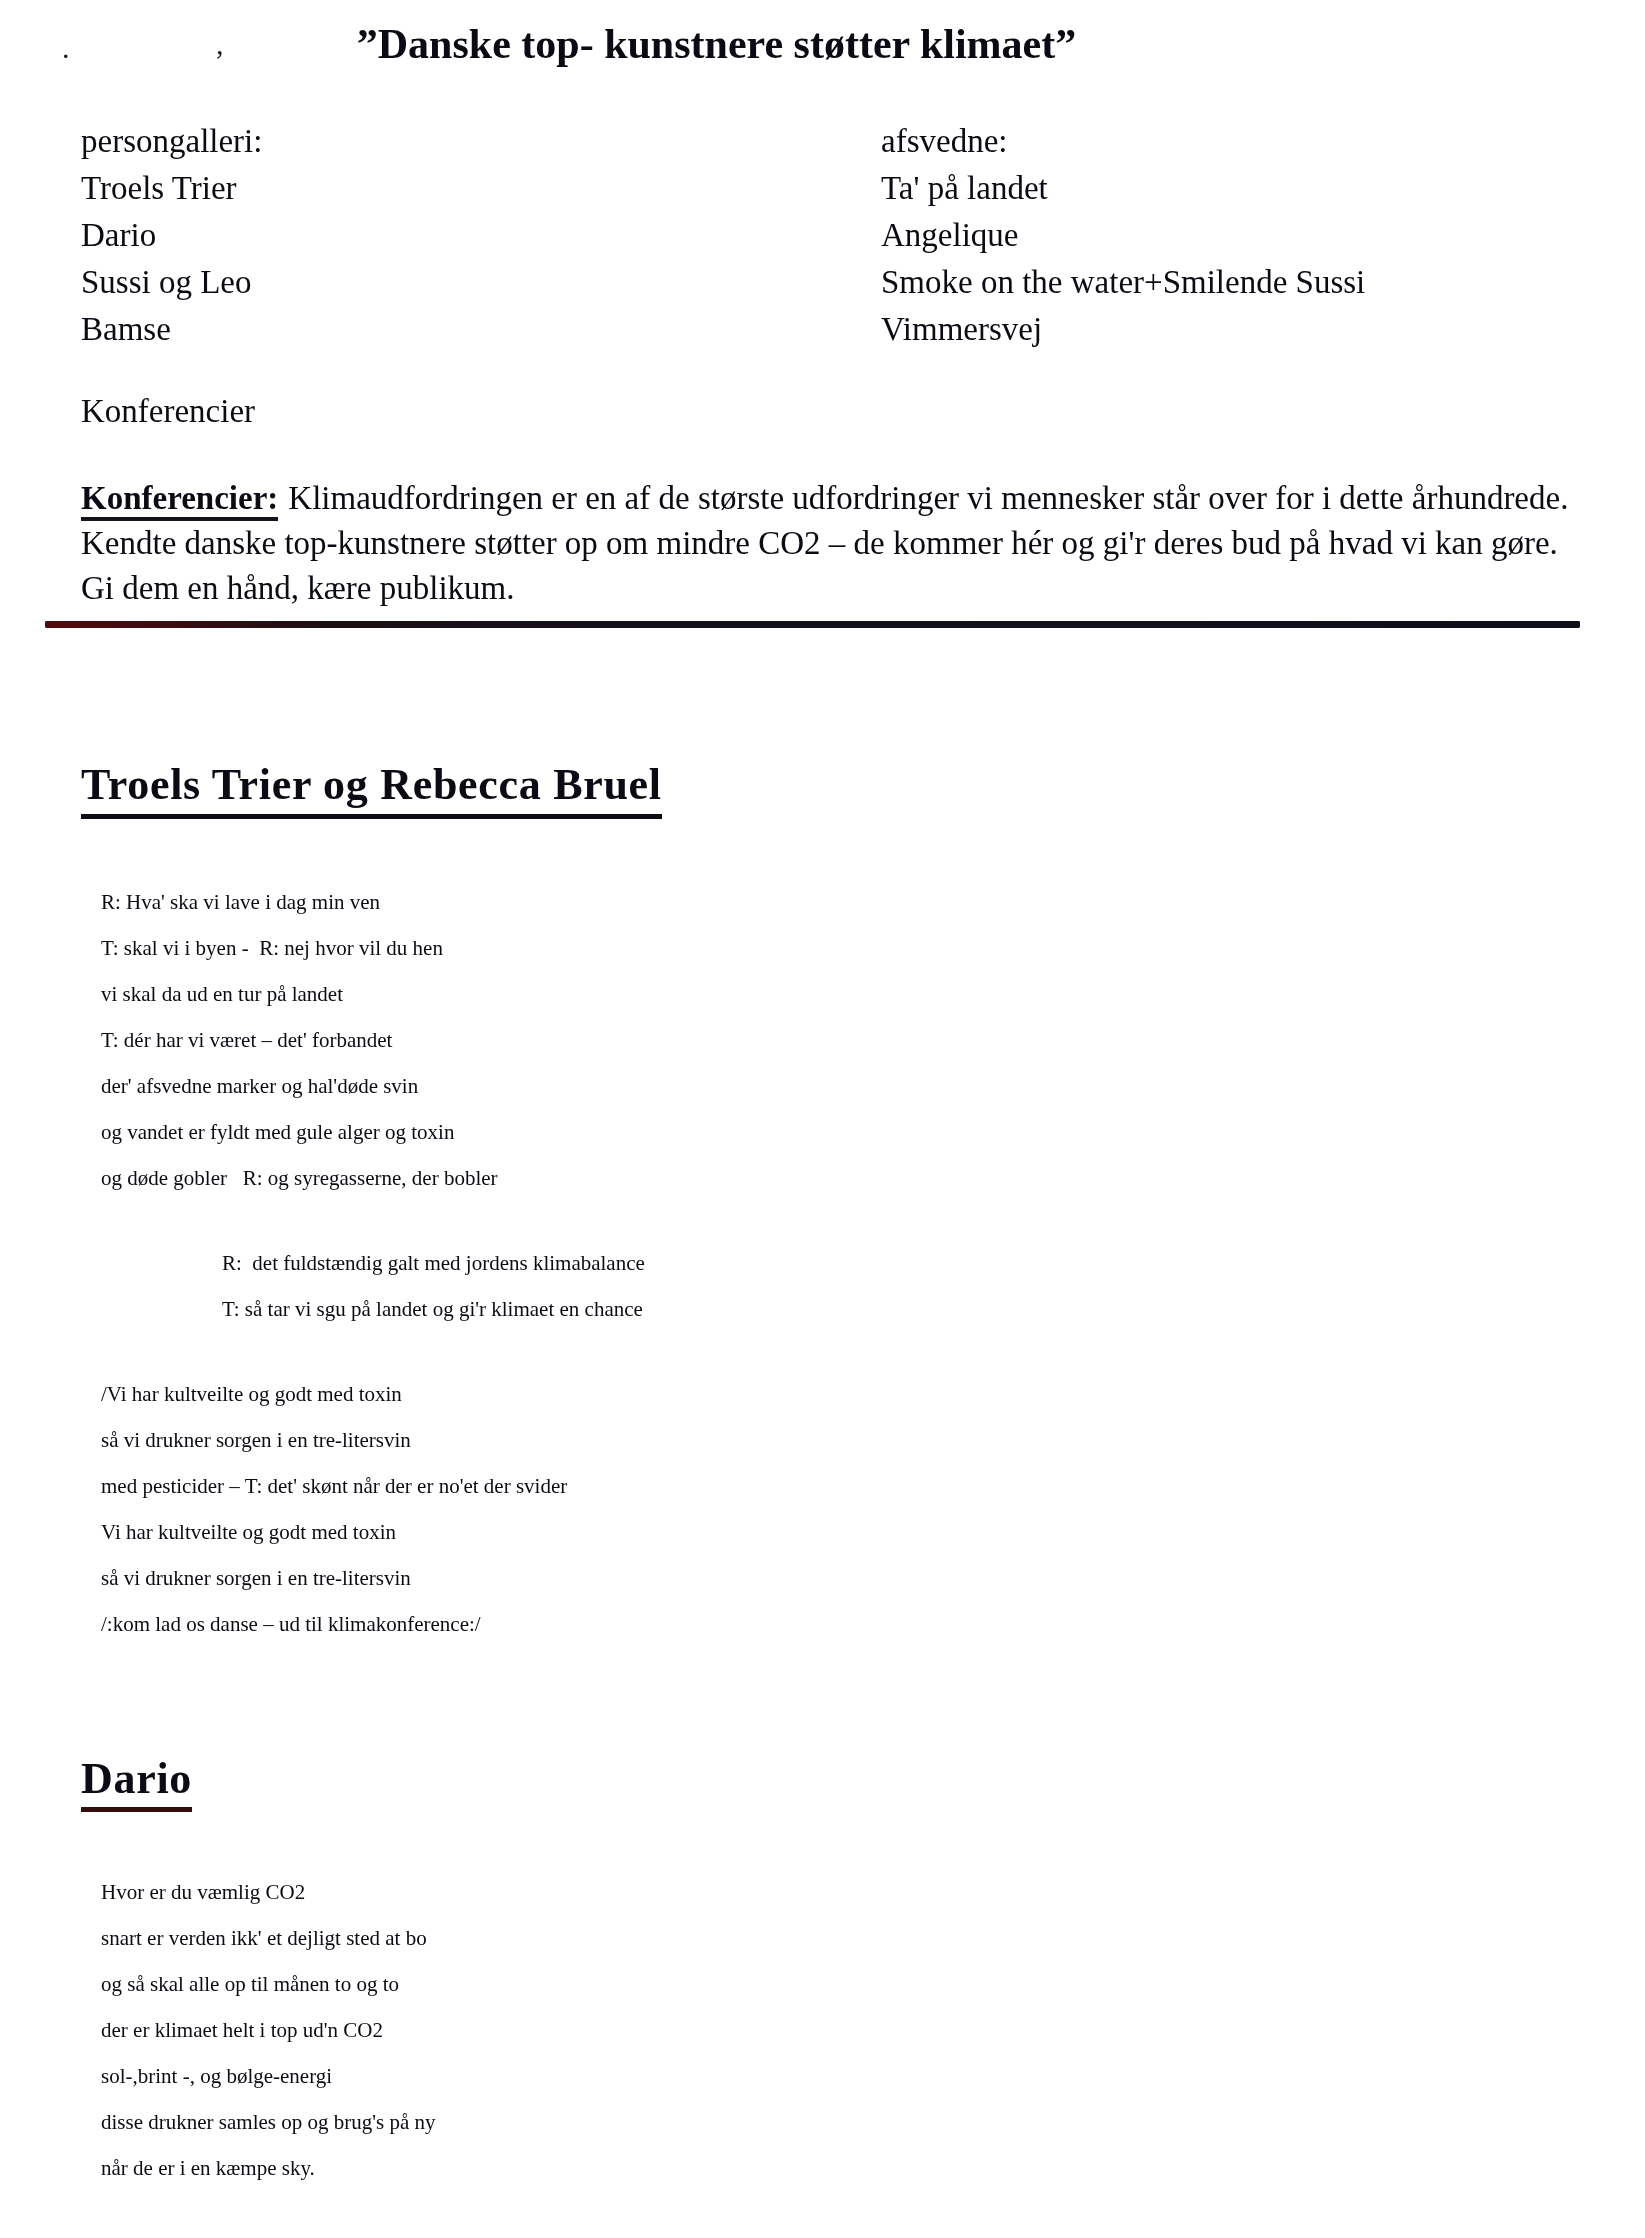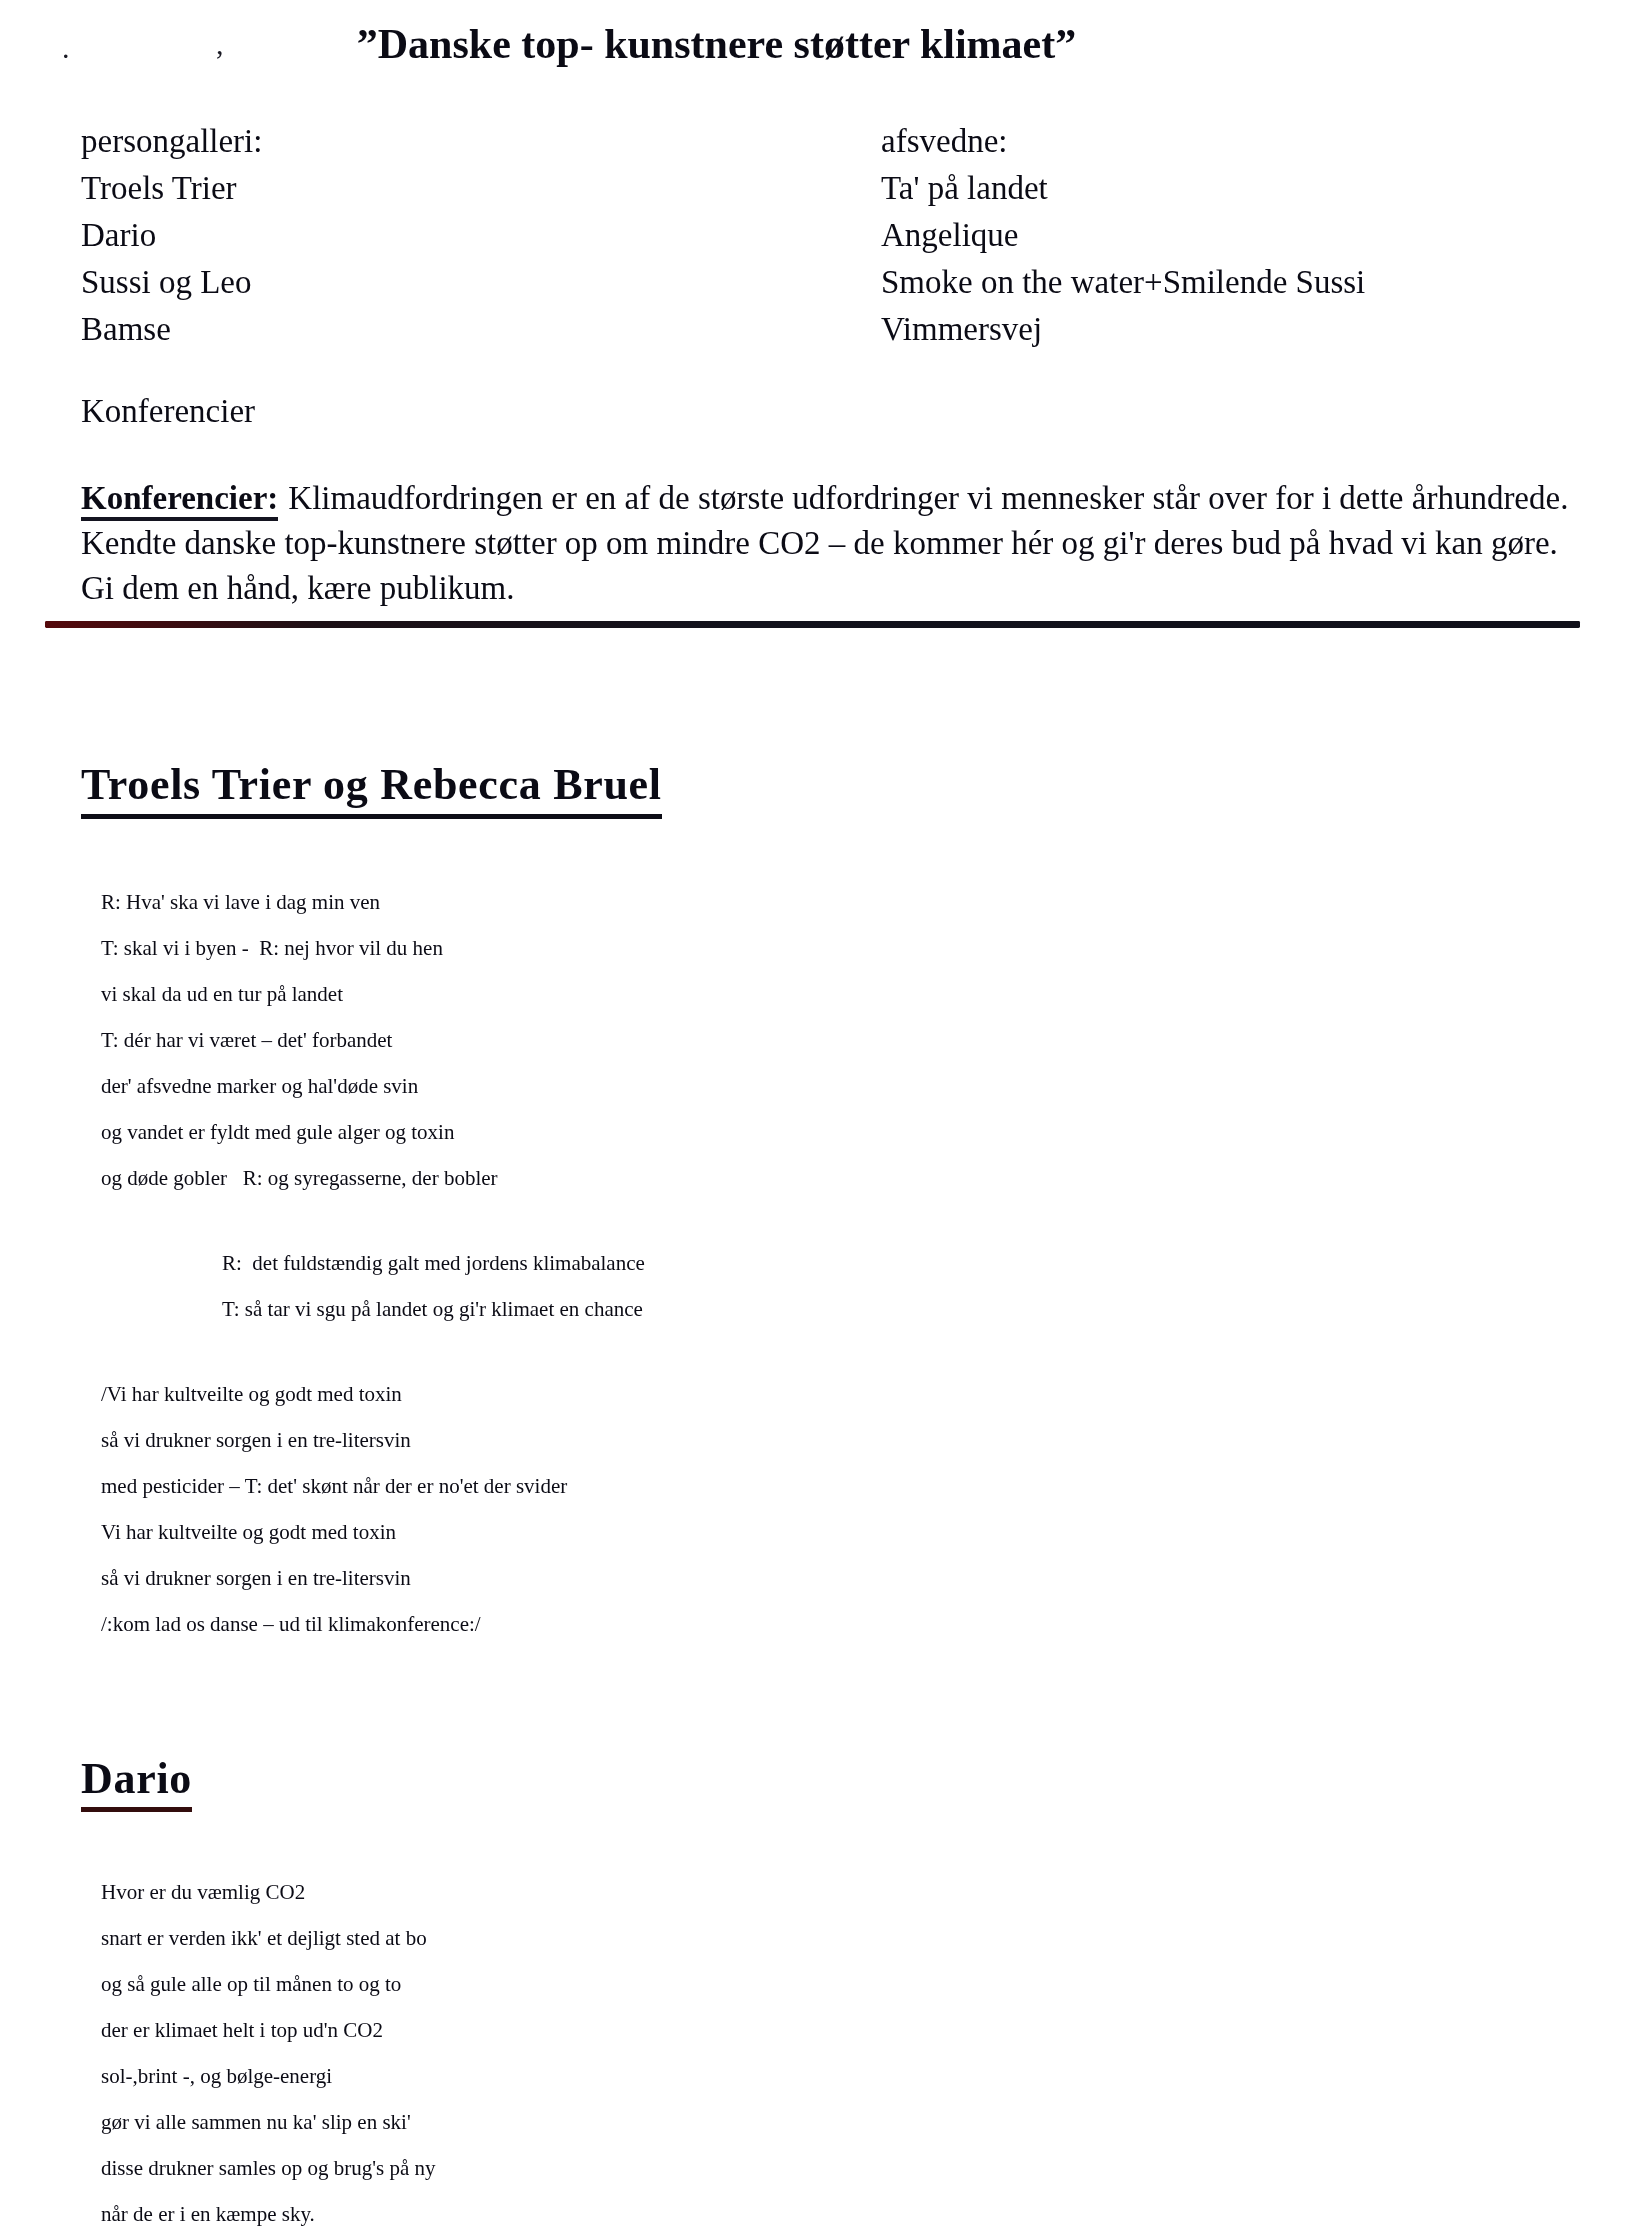--- a/index.html
+++ b/index.html
@@ -117,22 +117,21 @@
     <div class="line">Vi har kultveilte og godt med toxin</div>
     <div class="line">så vi drukner sorgen i en tre-litersvin</div>
     <div class="line">/:kom lad os danse – ud til klimakonference:/</div>
   </div>
 
   <h2 class="section-heading dario">Dario</h2>
 
   <div class="verse dario-verse">
     <div class="line">Hvor er du væmlig CO2</div>
     <div class="line">snart er verden ikk' et dejligt sted at bo</div>
-    <div class="line">og så gule alle op til månen to og to</div>
+    <div class="line">og så skal alle op til månen to og to</div>
     <div class="line">der er klimaet helt i top ud'n CO2</div>
     <div class="line">sol-,brint -, og bølge-energi</div>
-    <div class="line">gør vi alle sammen nu ka' slip en ski'</div>
     <div class="line">disse drukner samles op og brug's på ny</div>
     <div class="line">når de er i en kæmpe sky.</div>
   </div>
 
 </div>
 
 
 </body></html>

